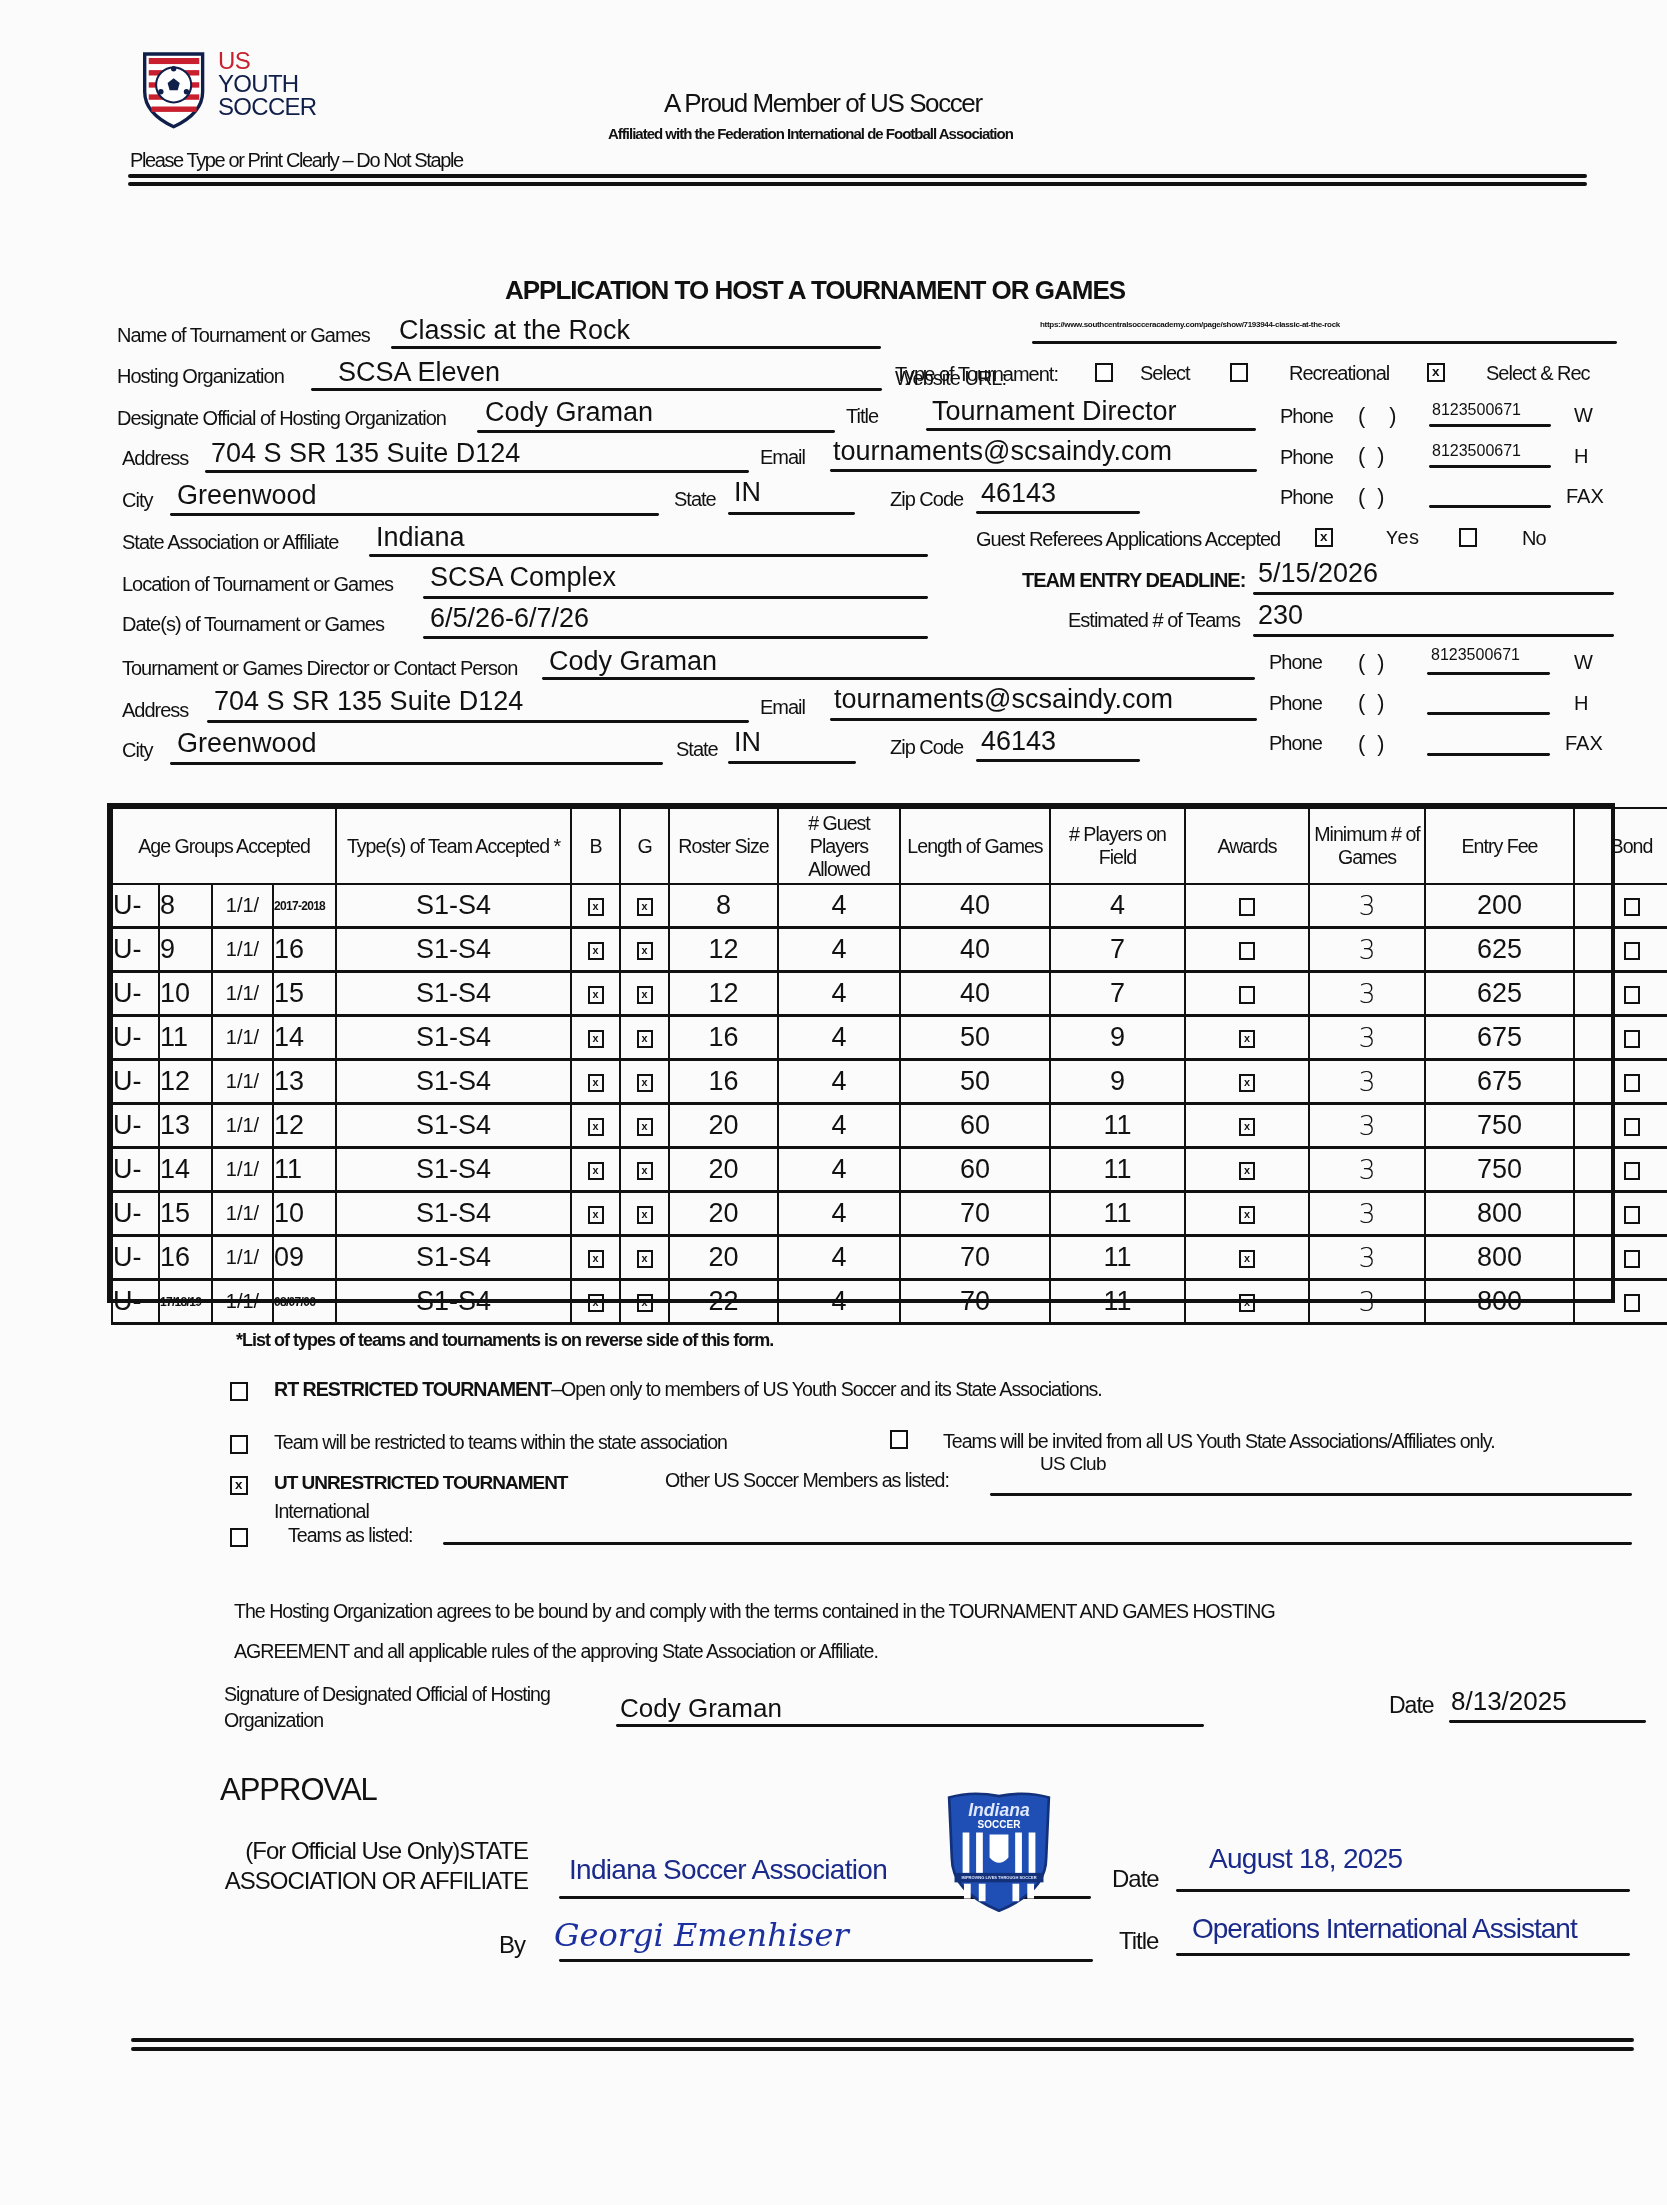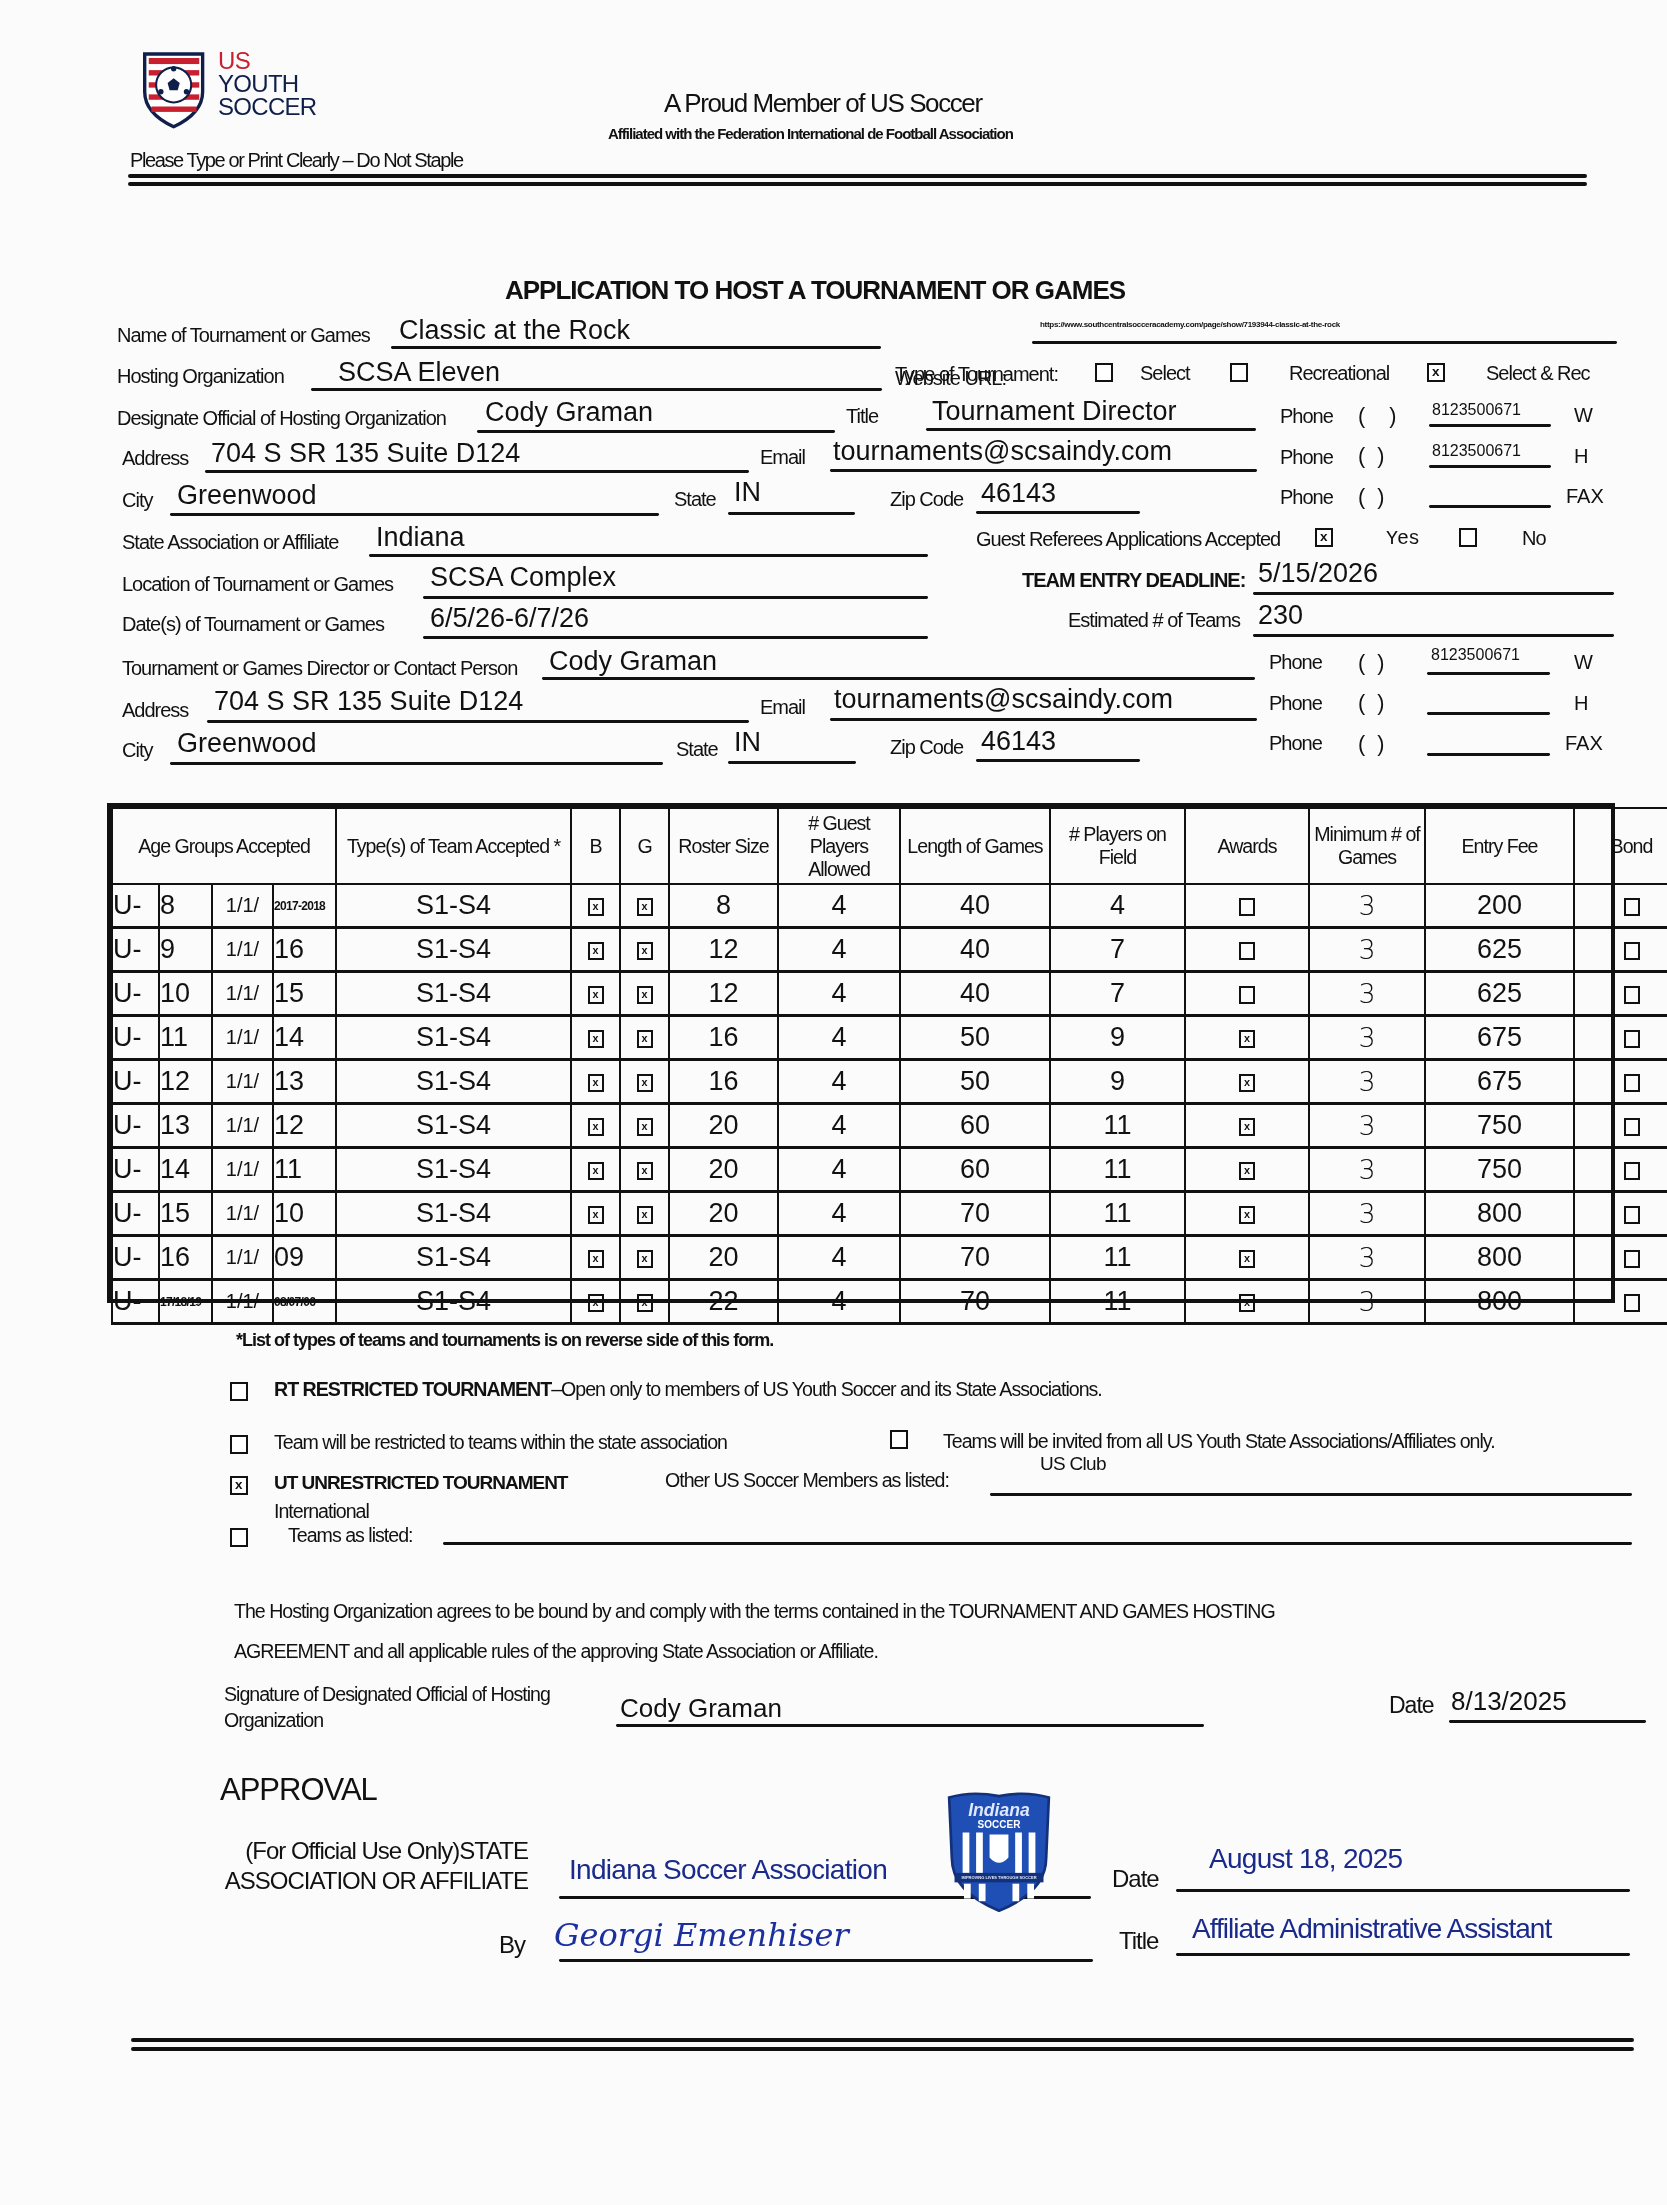--- a/index.html
+++ b/index.html
@@ -464,18 +464,18 @@
 </div>
 
 <div class="abs" style="left:1112px;top:1865px;font-size:24px;letter-spacing:-1px;">Date</div>
 <div class="abs blue" style="left:1209px;top:1843px;font-size:28px;letter-spacing:-0.7px;">August 18, 2025</div>
 <div class="uline" style="left:1176px;top:1889px;width:454px;"></div>
 
 <div class="abs" style="left:499px;top:1931px;font-size:24px;letter-spacing:-1px;">By</div>
 <div class="abs sig" style="left:554px;top:1916px;">Georgi Emenhiser</div>
 <div class="uline" style="left:559px;top:1959px;width:534px;"></div>
 <div class="abs" style="left:1119px;top:1927px;font-size:24px;letter-spacing:-1px;">Title</div>
-<div class="abs blue" style="left:1192px;top:1913px;font-size:28px;letter-spacing:-1px;">Affiliate Administrative Assistant</div>
+<div class="abs blue" style="left:1192px;top:1913px;font-size:28px;letter-spacing:-1px;">Operations International Assistant</div>
 <div class="uline" style="left:1176px;top:1953px;width:454px;"></div>
 
 <div class="hr2" style="top:2038px;left:131px;width:1503px;"></div>
 <div class="hr2" style="top:2047px;left:131px;width:1503px;"></div>
 
 
 </body></html>

